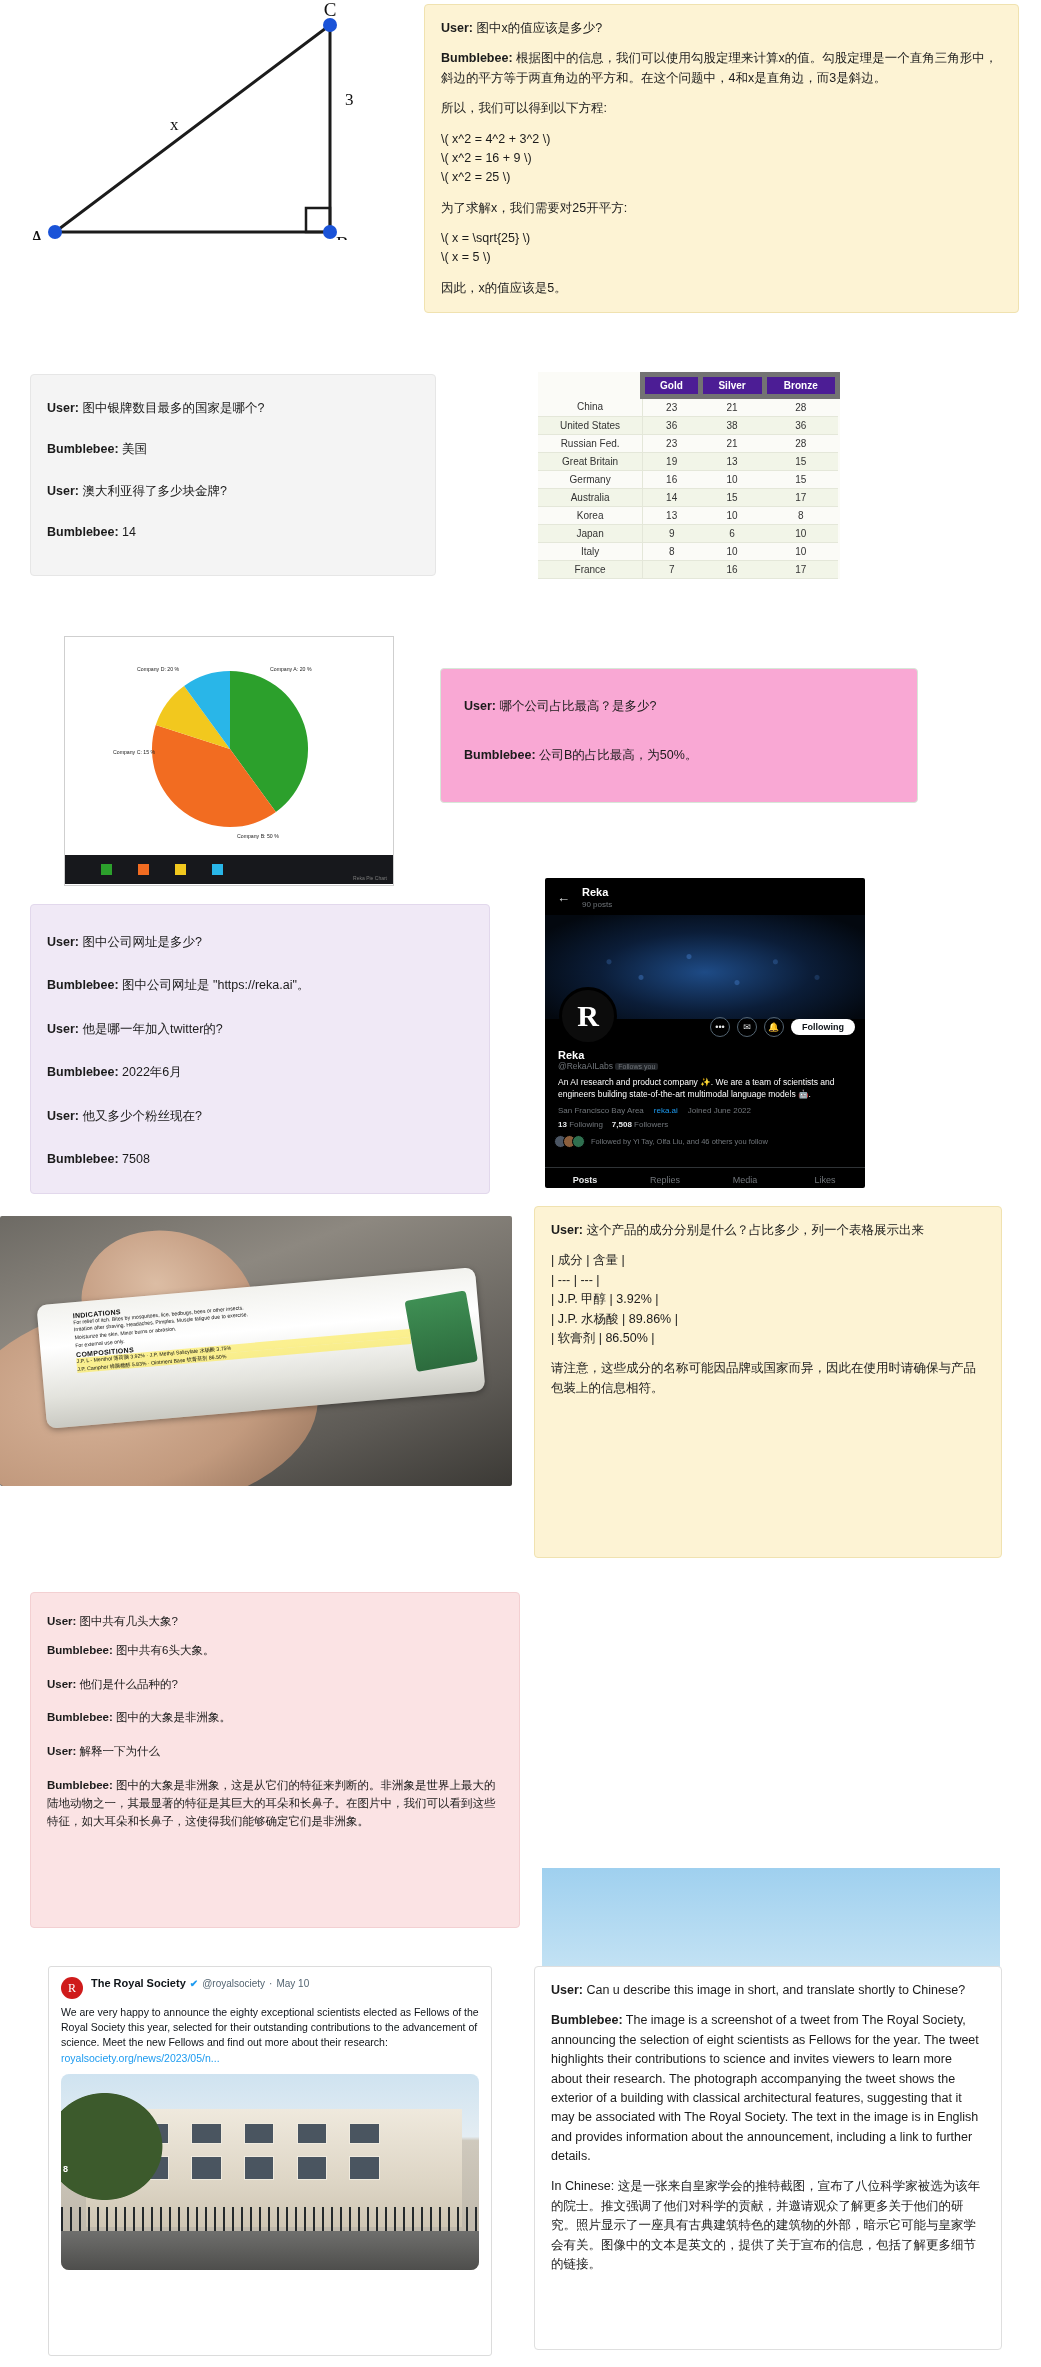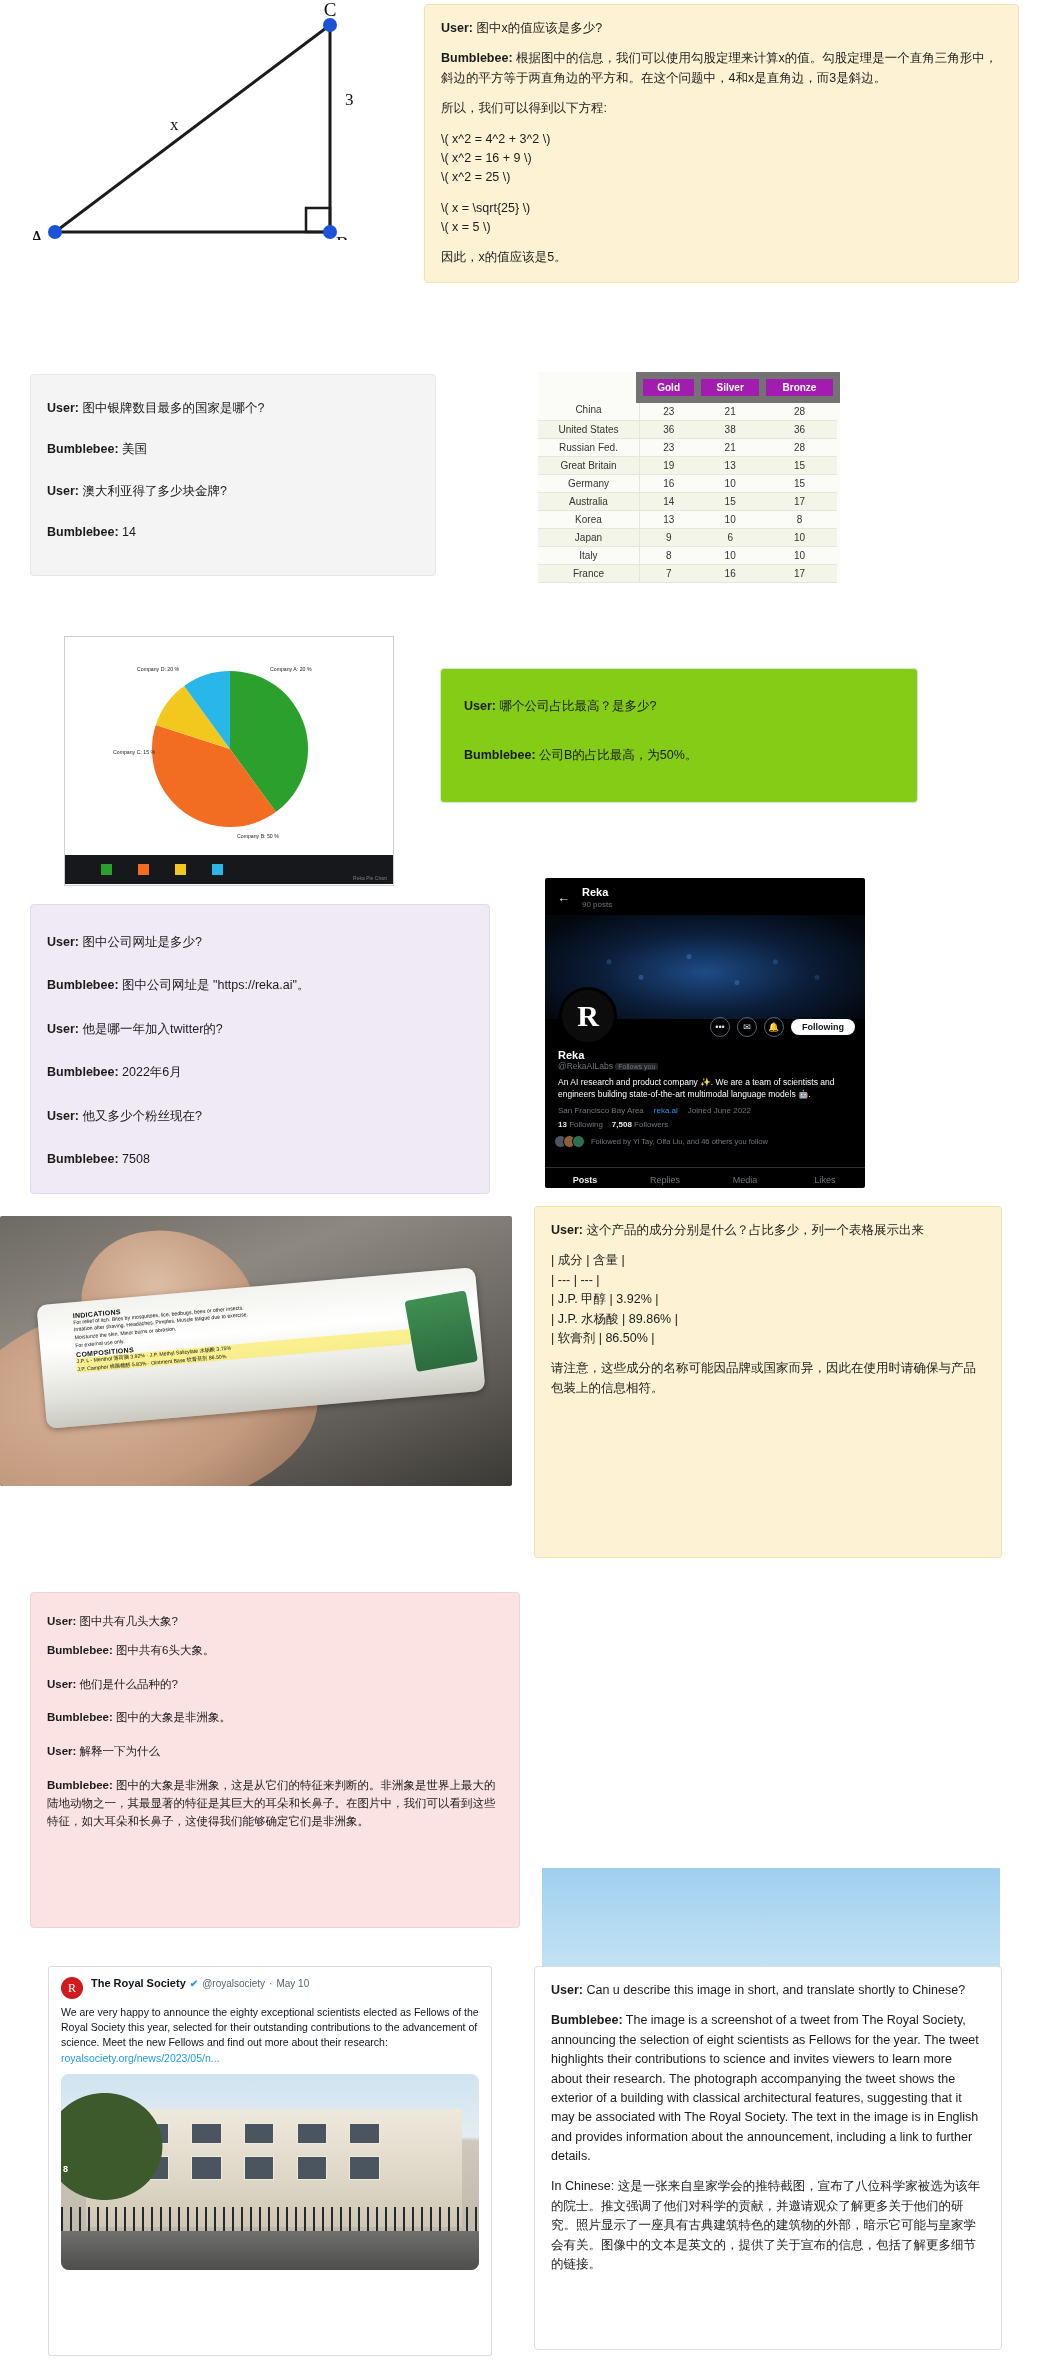--- a/index.html
+++ b/index.html
@@ -26,44 +26,44 @@
     color: #1b1b1b;
   }
   .bubble p { margin: 0 0 11px 0; }
   .bubble p:last-child { margin-bottom: 0; }
   .who { font-weight: bold; }
   .mono-line { white-space: pre-wrap; }
 
   
   .b-yellow { background: #fdf3d4; border: 1px solid #f0e2b0; }
   .b-grey   { background: #f4f4f4; border: 1px solid #e6e6e6; }
-  .b-green  { background: #84cc16; border: 1px solid #d6e8d8; padding-left: 23px; }
+  .b-green  { background: #f9a8d4; border: 1px solid #d6e8d8; padding-left: 23px; }
   .b-purple { background: #f0e9f6; border: 1px solid #e2d8ec; }
   .b-pink   { background: #fbe3e4; border: 1px solid #f3d0d2; }
   .b-white  { background: #ffffff; border: 1px solid #dfdfdf; }
 
   
   .fig-triangle { background: #ffffff; }
   .fig-triangle svg { display: block; }
 
   
   .medal-table {
     border-collapse: collapse;
     width: 100%;
     font-size: 10px;
     background: #fbfbf7;
   }
   .medal-table th {
-    background: #a21caf;
+    background: #4c1d95;
     color: #ffffff;
     font-weight: bold;
     padding: 3px 6px;
     text-align: center;
     font-size: 10px;
-    border: 7px solid #737373;
+    border: 5px solid #737373;
   }
   .medal-table th.country-head { background: #fbfbf7; border: none; }
   .medal-table td {
     padding: 3px 6px;
     text-align: center;
     border-bottom: 1px solid #e4e7d9;
     color: #333;
   }
   .medal-table td.country {
     text-align: center;
@@ -296,20 +296,21 @@
     <p><span class="who">User:</span>
        <span>图中x的值应该是多少?</span></p>
     <p><span class="who">Bumblebee:</span>
        <span>根据图中的信息，我们可以使用勾股定理来计算x的值。勾股定理是一个直角三角形中，斜边的平方等于两直角边的平方和。在这个问题中，4和x是直角边，而3是斜边。</span></p>
     <p>所以，我们可以得到以下方程:</p>
     <p>
       <span class="mono-line">\( x^2 = 4^2 + 3^2 \)</span><br>
       <span class="mono-line">\( x^2 = 16 + 9 \)</span><br>
       <span class="mono-line">\( x^2 = 25 \)</span>
     </p>
+    <p>为了求解x，我们需要对25开平方:</p>
     <p>
       <span class="mono-line">\( x = \sqrt{25} \)</span><br>
       <span class="mono-line">\( x = 5 \)</span>
     </p>
     <p>因此，x的值应该是5。</p>
   </div>
 
   <div class="abs bubble b-grey" style="left:30px; top:374px; width:406px; height:202px;">
     <p style="margin-top:10px;"><span class="who">User:</span>
        <span>图中银牌数目最多的国家是哪个?</span></p>

